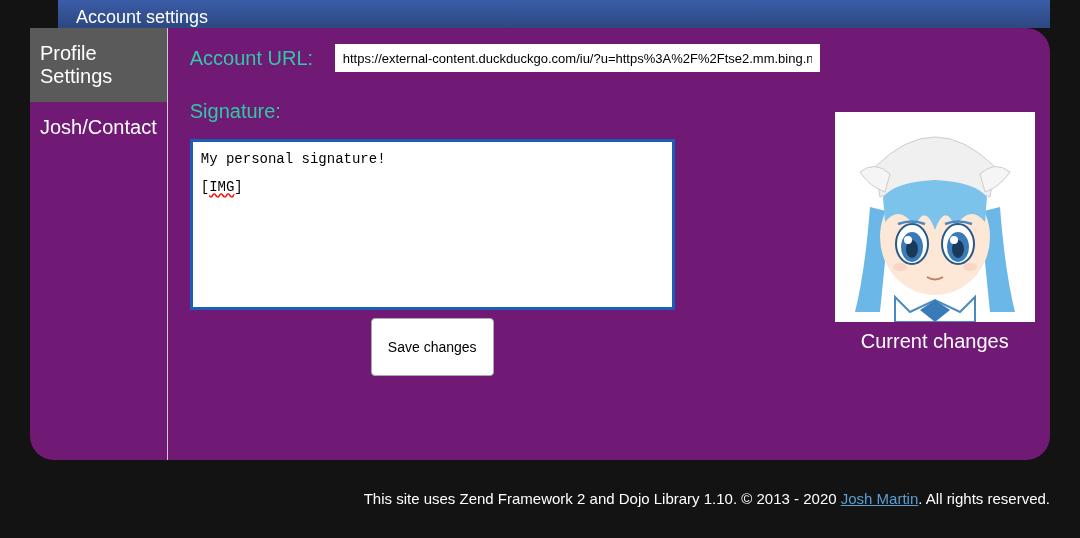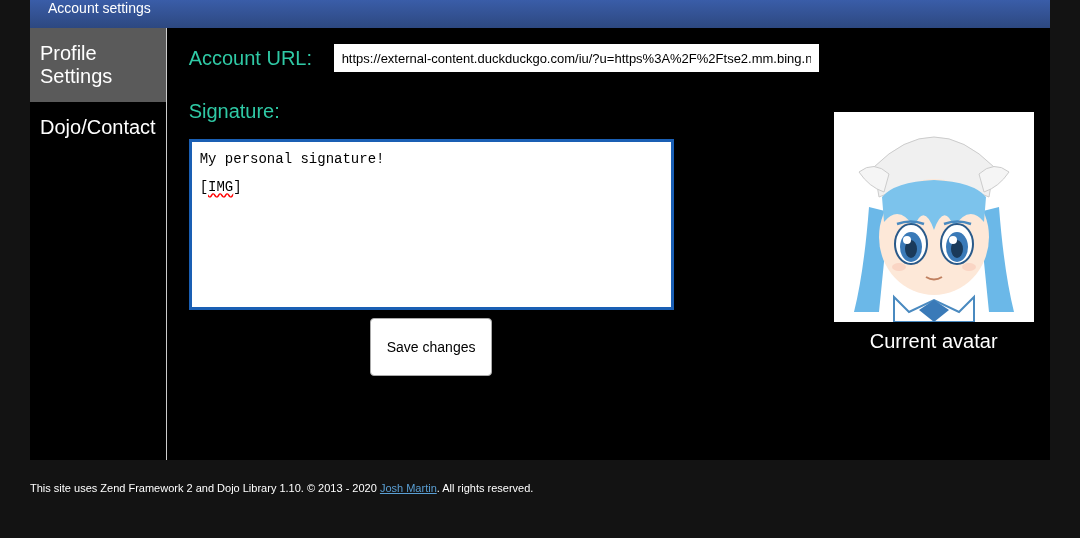--- a/index.html
+++ b/index.html
@@ -15,30 +15,32 @@
       overflow: hidden;
       color: #fff;
     }
     .outer-container {
       padding: 0 30px;
     }
     .header-bar {
       background: linear-gradient(to bottom, #3a5da8, #2d4880);
       height: 28px;
       display: flex;
-      align-items: flex-start;
+      align-items: flex-end;
       padding-left: 18px;
-      font-size: 14px;
+      font-size: 18px;
       font-weight: 500;
       color: #fff;
+      margin-left: 28px;
     }
     .main-panel {
-      background: #000000;
+      background: #701a75;
       display: flex;
       min-height: 432px;
+      border-radius: 24px;
     }
     .sidebar {
       width: 185px;
       border-right: 1px solid #ccc;
       padding-top: 0;
     }
     .sidebar-item {
       padding: 14px 10px;
       font-size: 20px;
       font-weight: 400;
@@ -129,24 +131,24 @@
       align-items: center;
       justify-content: center;
     }
     .avatar-caption {
       color: #fff;
       font-size: 20px;
       margin-top: 8px;
       font-weight: 400;
     }
     .footer {
-      text-align: left;
-      color: #fff;
-      font-size: 11px;
-      margin-top: 22px;
+      text-align: right;
+      color: #fff;
+      font-size: 15px;
+      margin-top: 30px;
     }
     .footer a {
       color: #5a9fd4;
       text-decoration: underline;
     }
     
   </style>
 </head>
 <body>
 
@@ -154,21 +156,21 @@
   <div class="header-bar">
     <span>Account settings</span>
   </div>
 
   <div class="main-panel">
     <div class="sidebar">
       <div class="sidebar-item active">
         <span>Profile Settings</span>
       </div>
       <div class="sidebar-item">
-        <span>Dojo/Contact</span>
+        <span>Josh/Contact</span>
       </div>
     </div>
 
     <div class="content">
       <div class="form-area">
 
         <div class="form-row">
           <div class="field-label">Account URL:</div>
           <input class="url-input" type="text" value="https://external-content.duckduckgo.com/iu/?u=https%3A%2F%2Ftse2.mm.bing.net%" style="">
         </div>
@@ -219,21 +221,21 @@
 
             <path d="M 92 165 Q 100 170 108 165" stroke="#c08060" stroke-width="2" fill="none"></path>
 
             <ellipse cx="65" cy="155" rx="7" ry="4" fill="#f8c8b8" opacity="0.6"></ellipse>
             <ellipse cx="135" cy="155" rx="7" ry="4" fill="#f8c8b8" opacity="0.6"></ellipse>
 
             <path d="M 60 185 L 75 200 L 100 188 L 125 200 L 140 185 L 140 210 L 60 210 Z" fill="#fff" stroke="#4a8ac0" stroke-width="2"></path>
             <path d="M 85 198 L 100 188 L 115 198 L 100 210 Z" fill="#3a7ab8"></path>
           </svg>
         </div>
-        <div class="avatar-caption">Current avatar</div>
+        <div class="avatar-caption">Current changes</div>
       </div>
     </div>
   </div>
 
   <div class="footer">
     <span>This site uses Zend Framework 2 and Dojo Library 1.10. © 2013 - 2020 </span><a href="#">Josh Martin</a><span>. All rights reserved.</span>
   </div>
 </div>
 
 </body></html>

